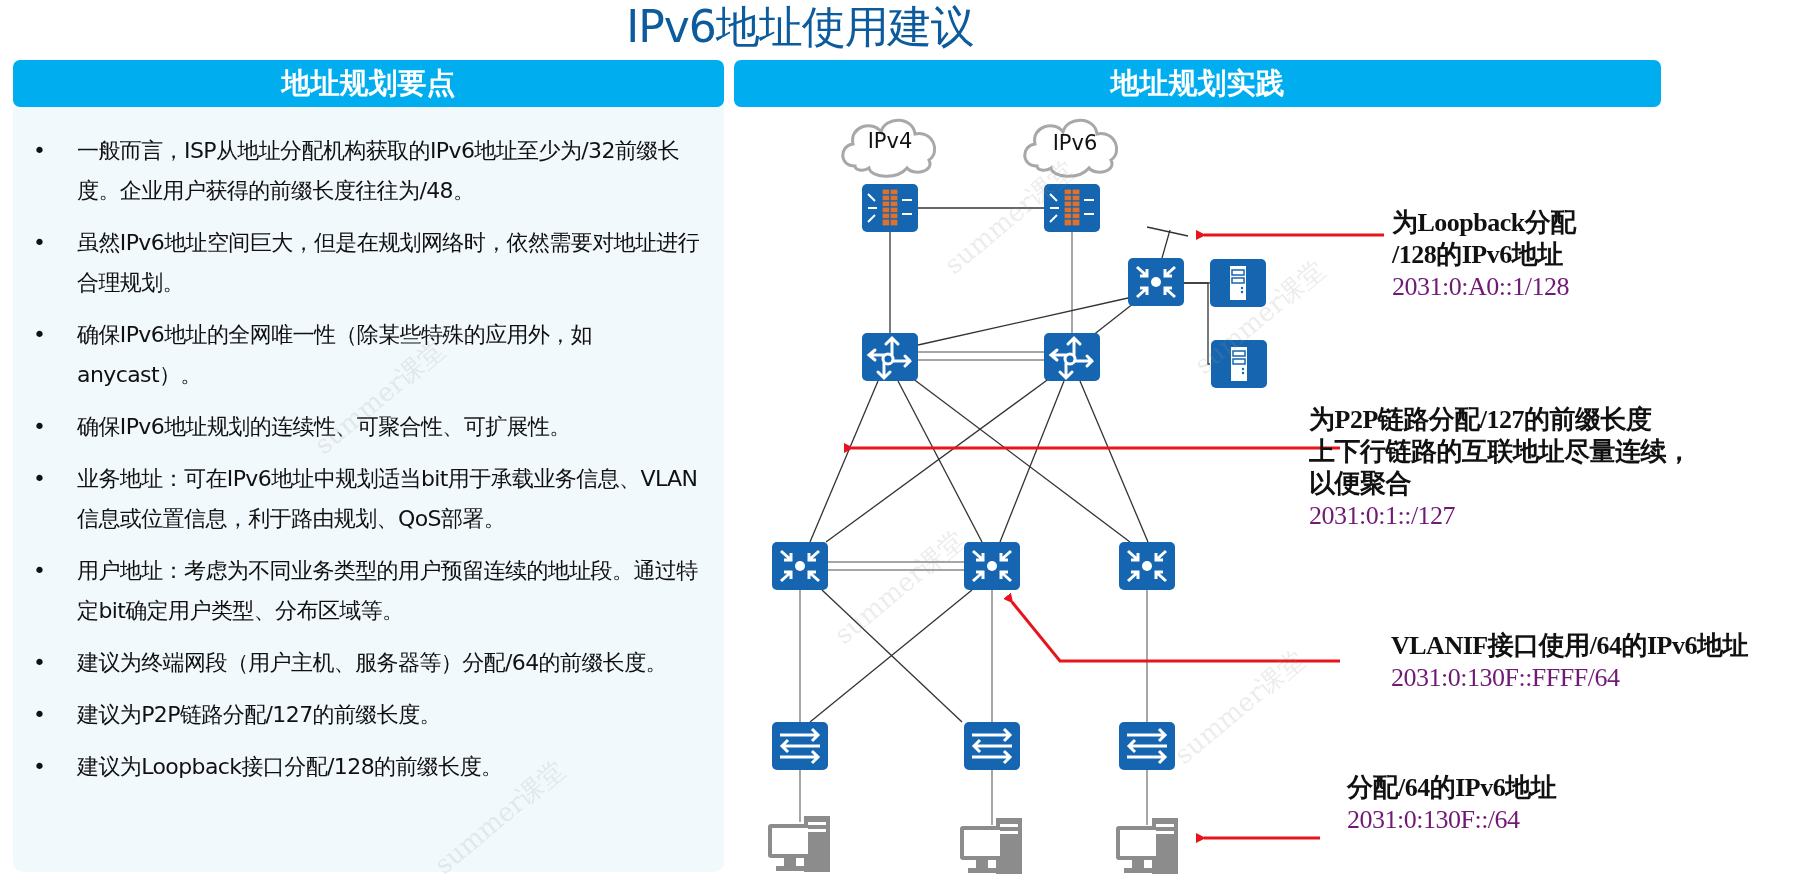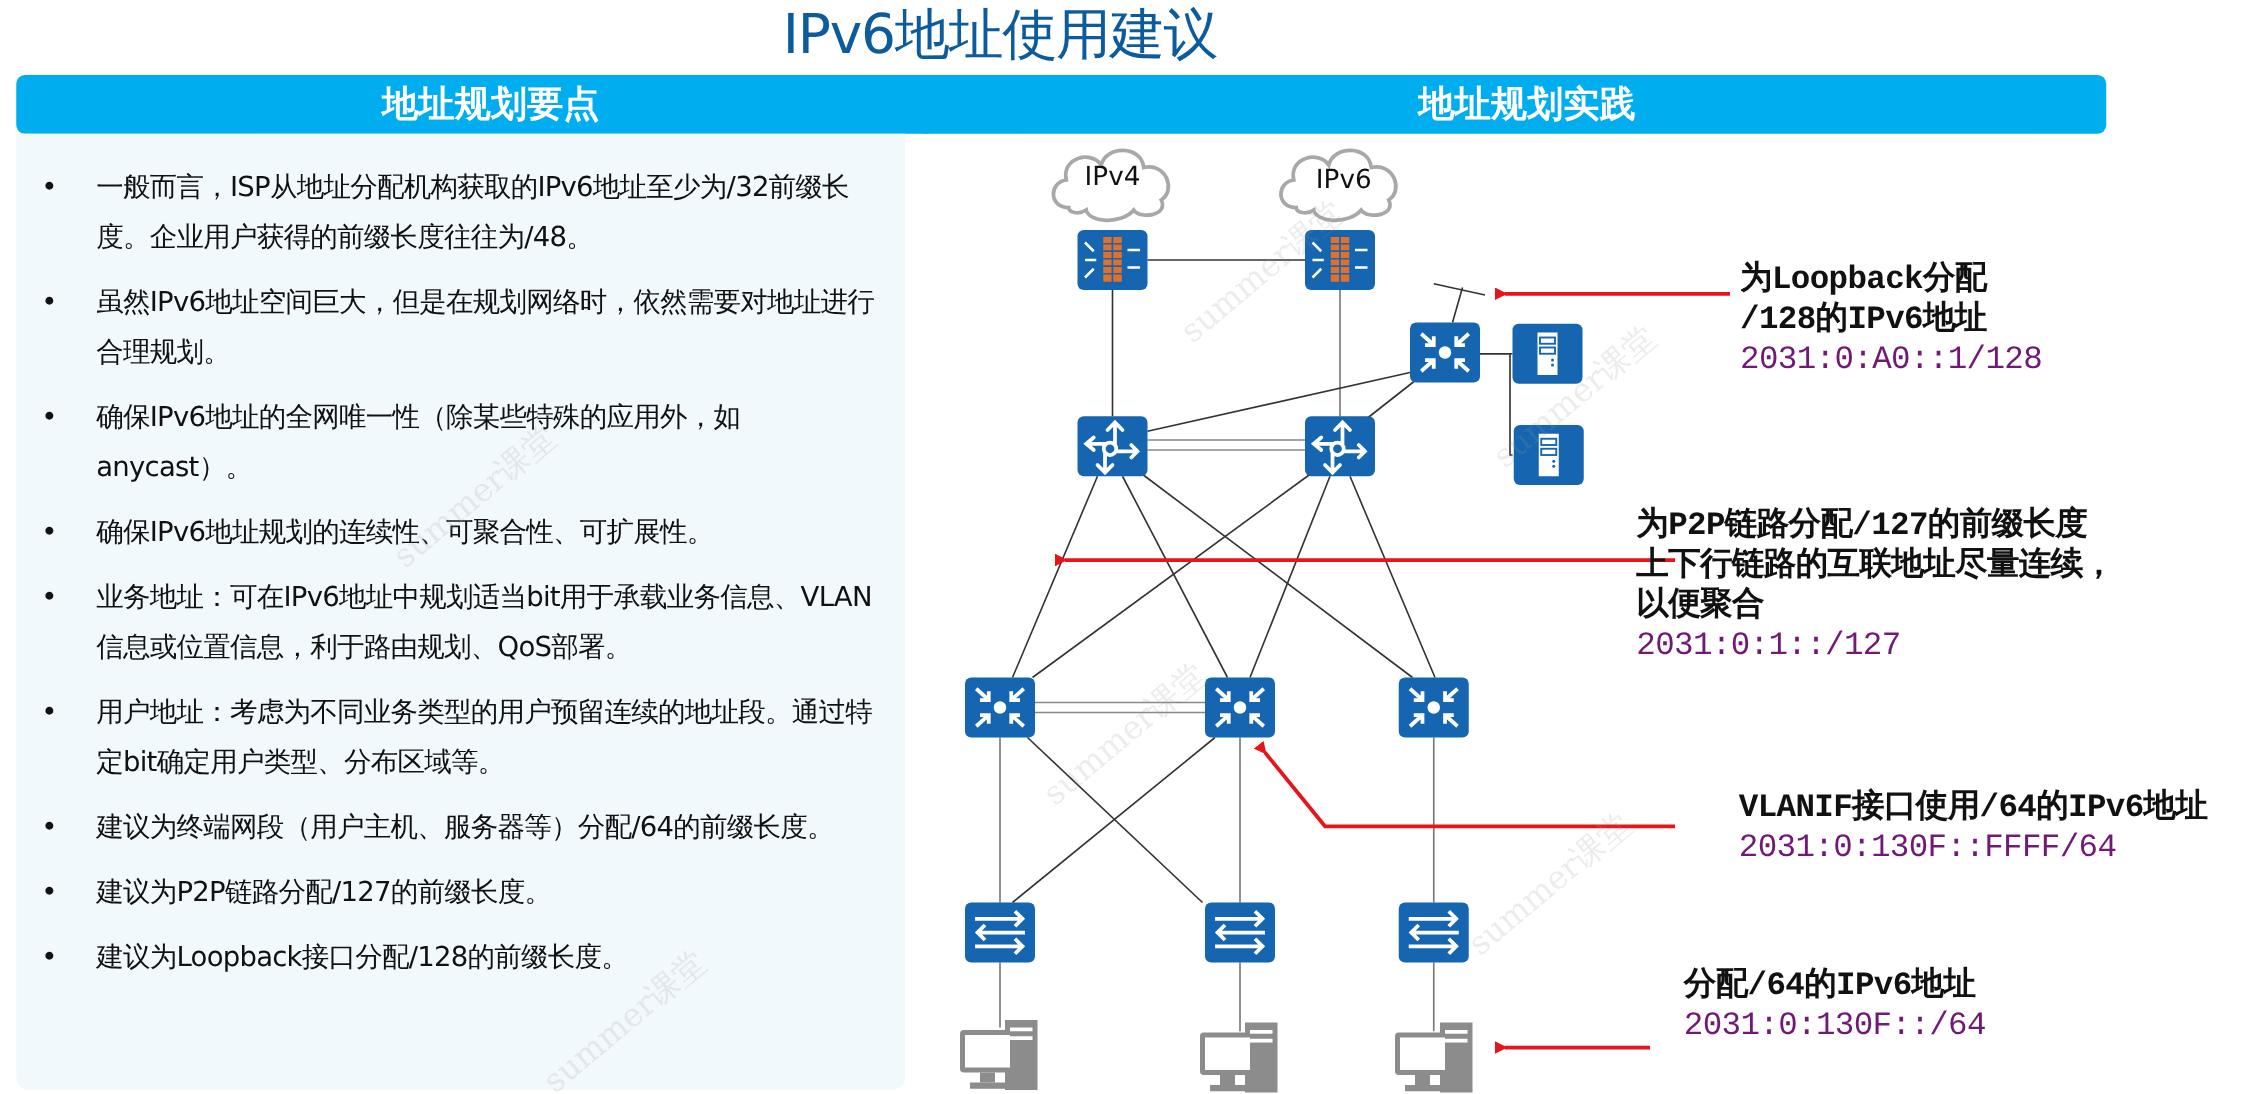--- a/index.html
+++ b/index.html
@@ -9,39 +9,39 @@
     font-family: "DejaVu Sans", "Liberation Sans", sans-serif;
   }
   .title {
     position: absolute; left: 0; width: 1600px; top: -2px; text-align: center;
     font-size: 44px; color: #0c5b9c; font-weight: normal; letter-spacing: -1px;
     font-family: "DejaVu Sans", sans-serif;
   }
   .hdr {
     position: absolute; top: 60px; height: 47px; border-radius: 7px;
     background: #00aeef; color: #fff; font-weight: bold; font-size: 29px;
-    display: flex; align-items: center; justify-content: center; padding-left: 24px;
+    display: flex; align-items: center; justify-content: center;
   }
   .hdr-left { left: 13px; width: 711px; }
   .hdr-right { left: 734px; width: 927px; }
   .left-panel {
     position: absolute; left: 13px; top: 107px; width: 711px; height: 765px;
     background: #f2f9fd; border-radius: 0 0 10px 10px;
   }
   .bullets { list-style: none; margin: 0; padding: 0; position: absolute; left: 0; top: 24px; width: 711px; }
   .bullets li {
     position: relative; padding-left: 64px; padding-right: 18px;
     font-size: 22px; line-height: 40px; color: #111; margin-bottom: 12px;
     font-family: "DejaVu Sans", sans-serif; letter-spacing: -0.6px;
   }
   .bullets li .dot {
     position: absolute; left: 20px; top: 0; font-size: 22px;
   }
   .diagram { position: absolute; left: 0; top: 0; width: 1799px; height: 875px; }
-  .ann { position: absolute; font-weight: bold; font-size: 26px; line-height: 32px; color: #111; font-family: Liberation Mono, monospace; letter-spacing: -0.5px;}
+  .ann { position: absolute; font-weight: bold; font-size: 26px; line-height: 32px; color: #111; font-family: Liberation Serif, serif; letter-spacing: -0.5px;}
   .ann .addr { color: #701a75; font-weight: normal; display: block; }
   .ann span.line { display: block; }
   .wm { position: absolute; color: rgba(150,150,150,0.18); font-size: 26px; transform: rotate(-40deg); font-family: "DejaVu Serif", serif; white-space: nowrap; pointer-events: none; }
 </style>
 </head>
 <body>
 
 <div class="title">IPv6地址使用建议</div>
 
 <div class="hdr hdr-left">地址规划要点</div>

